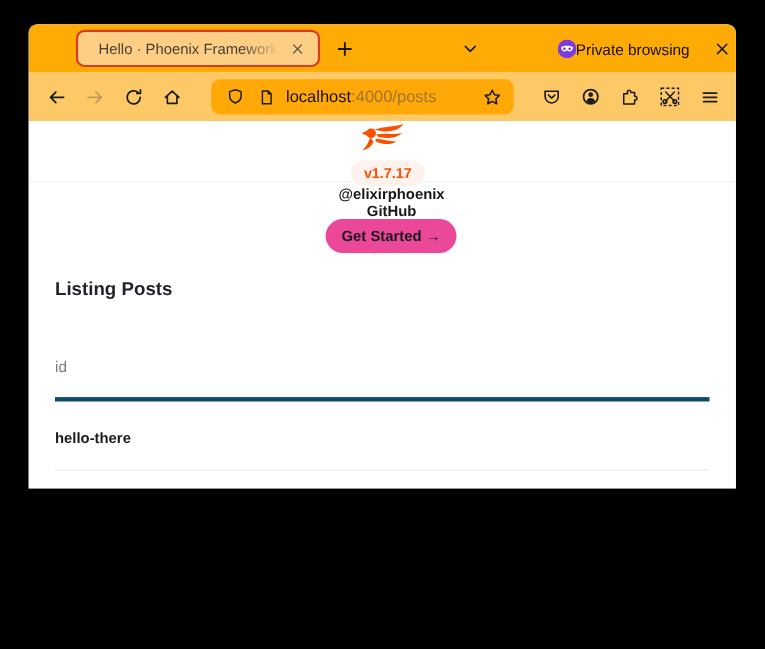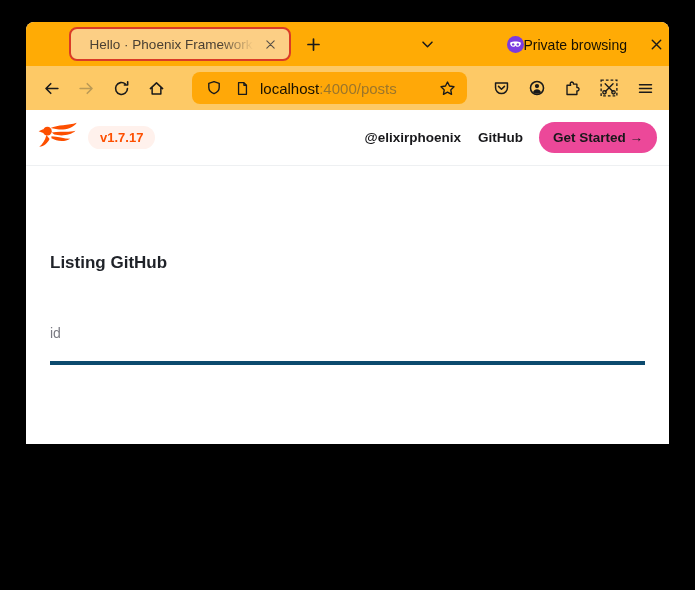--- a/index.html
+++ b/index.html
@@ -42,21 +42,21 @@
             cursor:text; }
   .url-text { flex:1; font-size:15px; color:#171002; white-space:nowrap;
               overflow:hidden; margin-left:4px; }
   .url-path { color:#9c762b; }
   .tool-btn { margin-left:8px; }
   .tool-btn:first-of-type { margin-left:0; }
 
   
   .content { flex:1; background:#fff; overflow:hidden; }
   .site-header { height:56px; display:flex; align-items:center; padding:0 12px;
-                 border-bottom:1px solid #eef0f2; }
+                 border-bottom:1px solid #eef0f2;flex-direction:column; }
   .logo { width:40px; height:36px; flex:0 0 auto; }
   .version-badge { margin-left:10px; background:#fff1ec; color:#fd4f00;
                    font-size:13px; font-weight:bold; padding:4px 12px;
                    border-radius:999px; }
   .hdr-spacer { flex:1; }
   .hdr-link { font-size:13.5px; font-weight:bold; color:#18181b;
               text-decoration:none; margin-left:17px; cursor:pointer; }
   .cta-btn { margin-left:16px; border:none; cursor:pointer; background:#ec4899;
              color:#18181b; font-weight:bold; font-size:13.5px;
              font-family:"Liberation Sans", sans-serif;
@@ -238,22 +238,23 @@
           </svg>
         </span>
         <span class="version-badge">v1.7.17</span>
         <div class="hdr-spacer"></div>
         <a class="hdr-link">@elixirphoenix</a>
         <a class="hdr-link">GitHub</a>
         <button class="cta-btn">Get Started →</button>
       </header>
 
       <main class="main">
-        <h1 class="page-heading">Listing GitHub</h1>
+        <h1 class="page-heading">Listing Posts</h1>
 
         <div class="posts-table">
           <div class="col-header">id</div>
+          <div class="post-row">hello-there</div>
         </div>
       </main>
     </div>
 
   </div>
 </div>
 
 </body></html>

